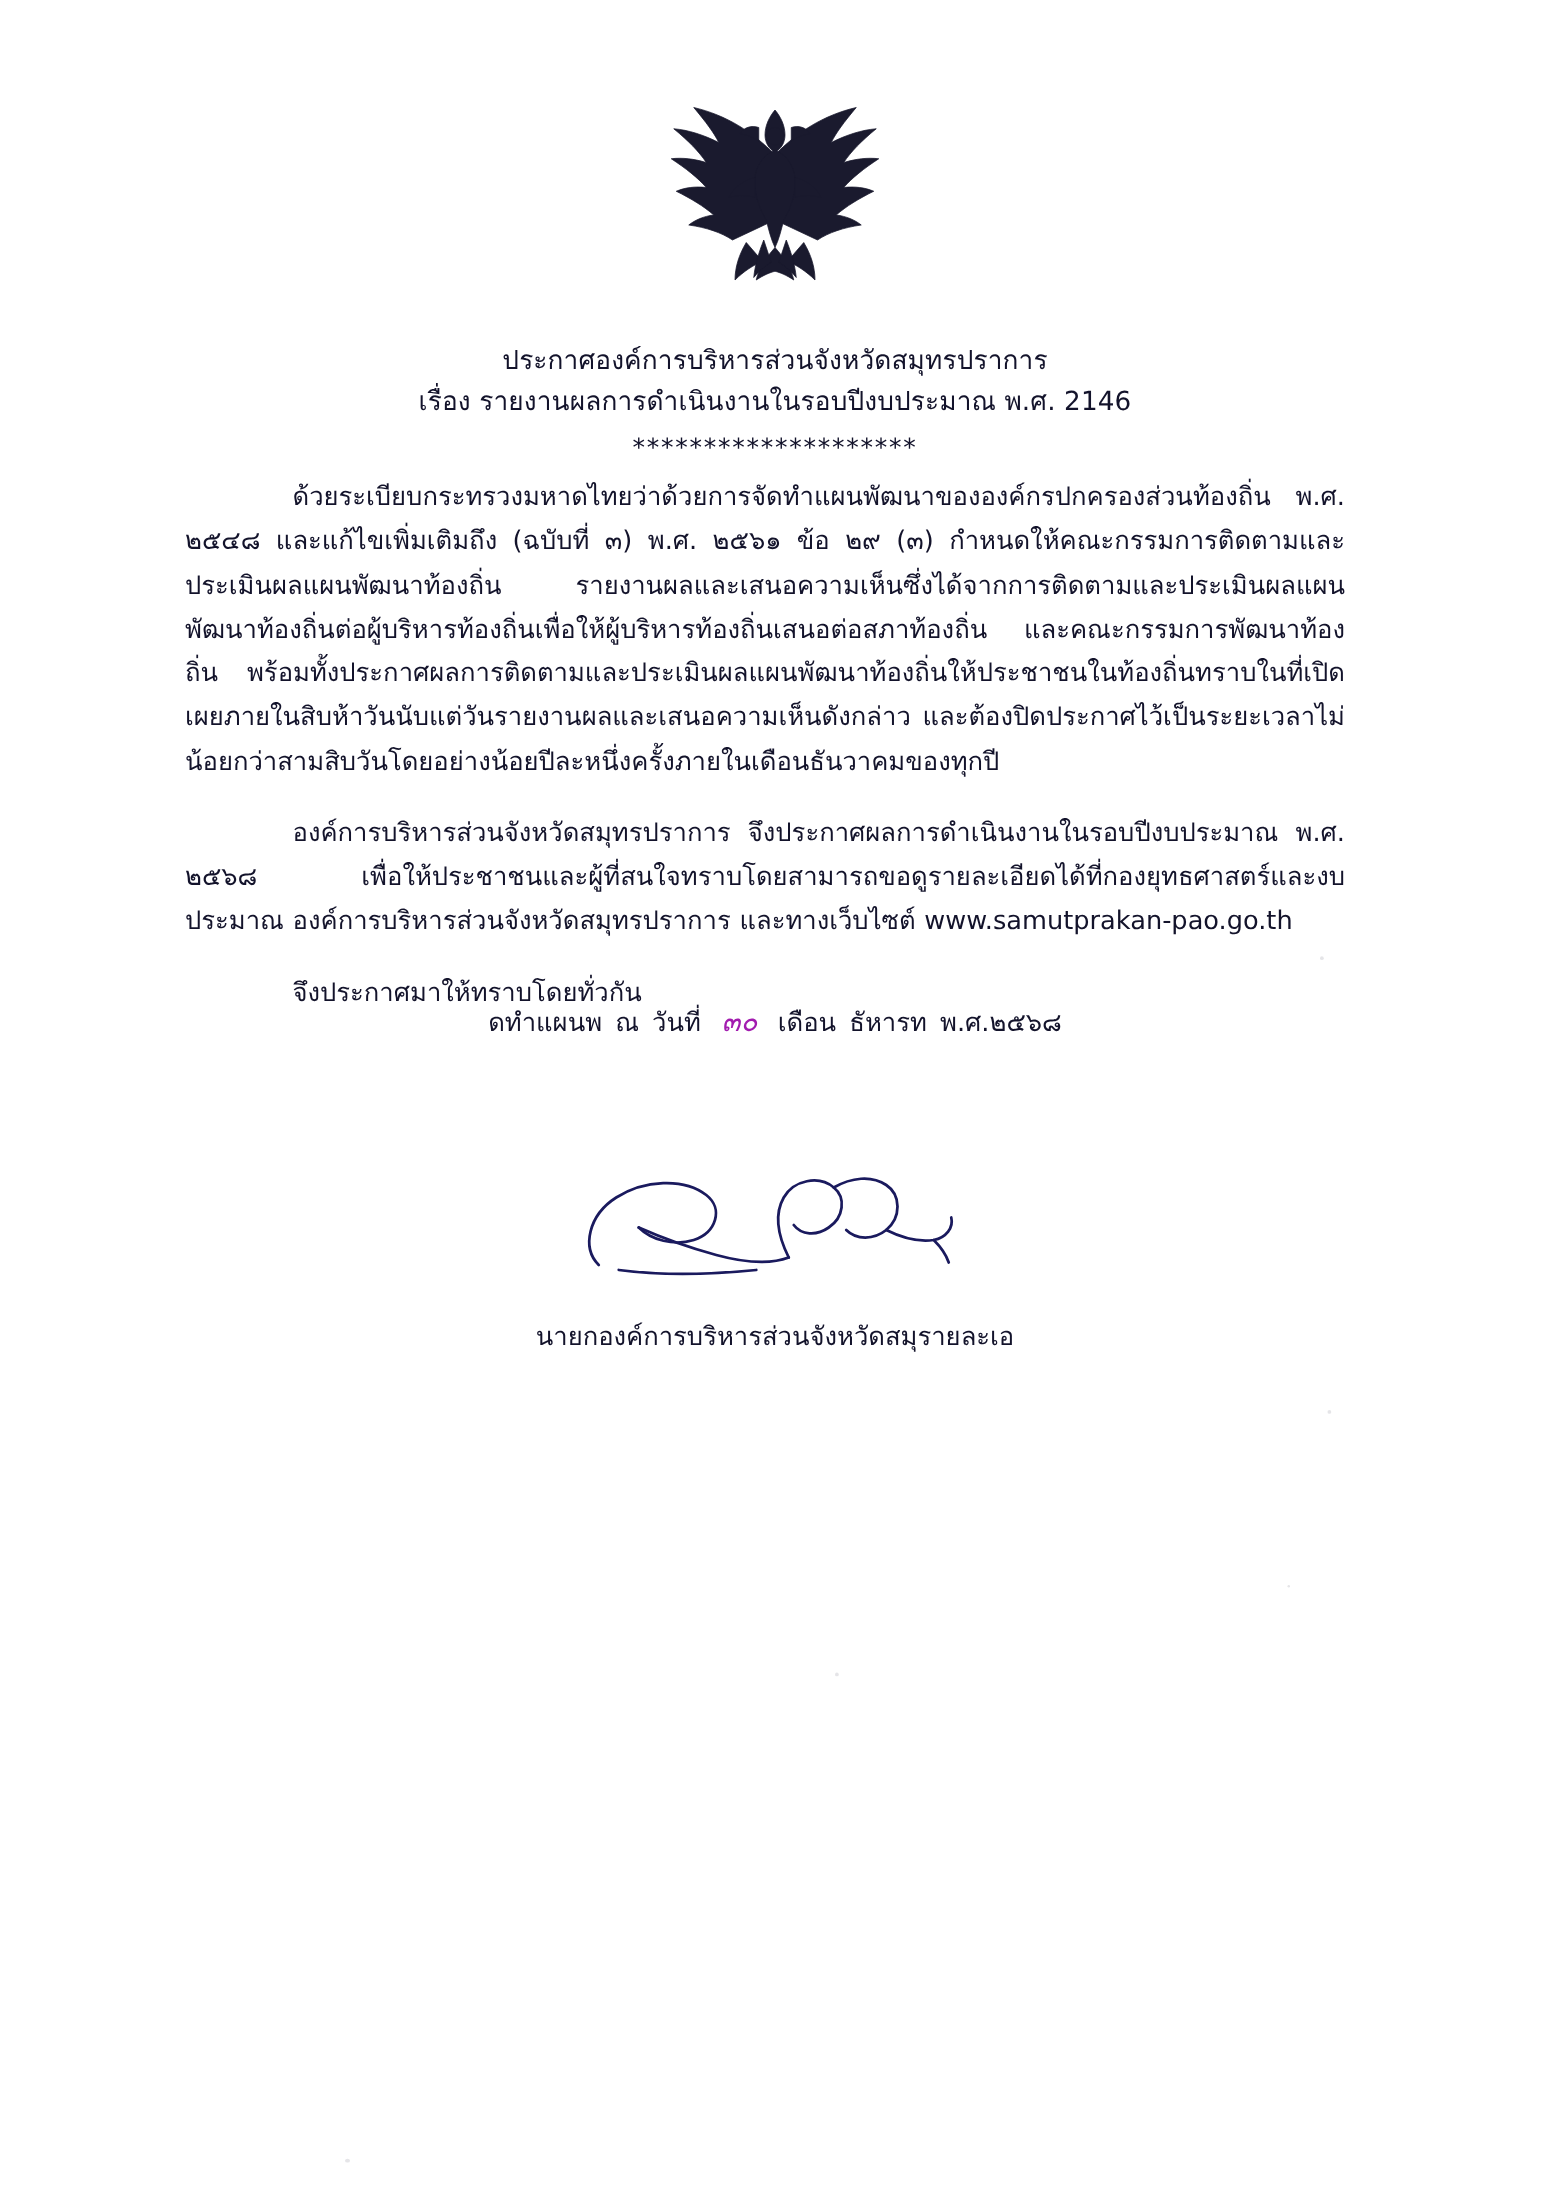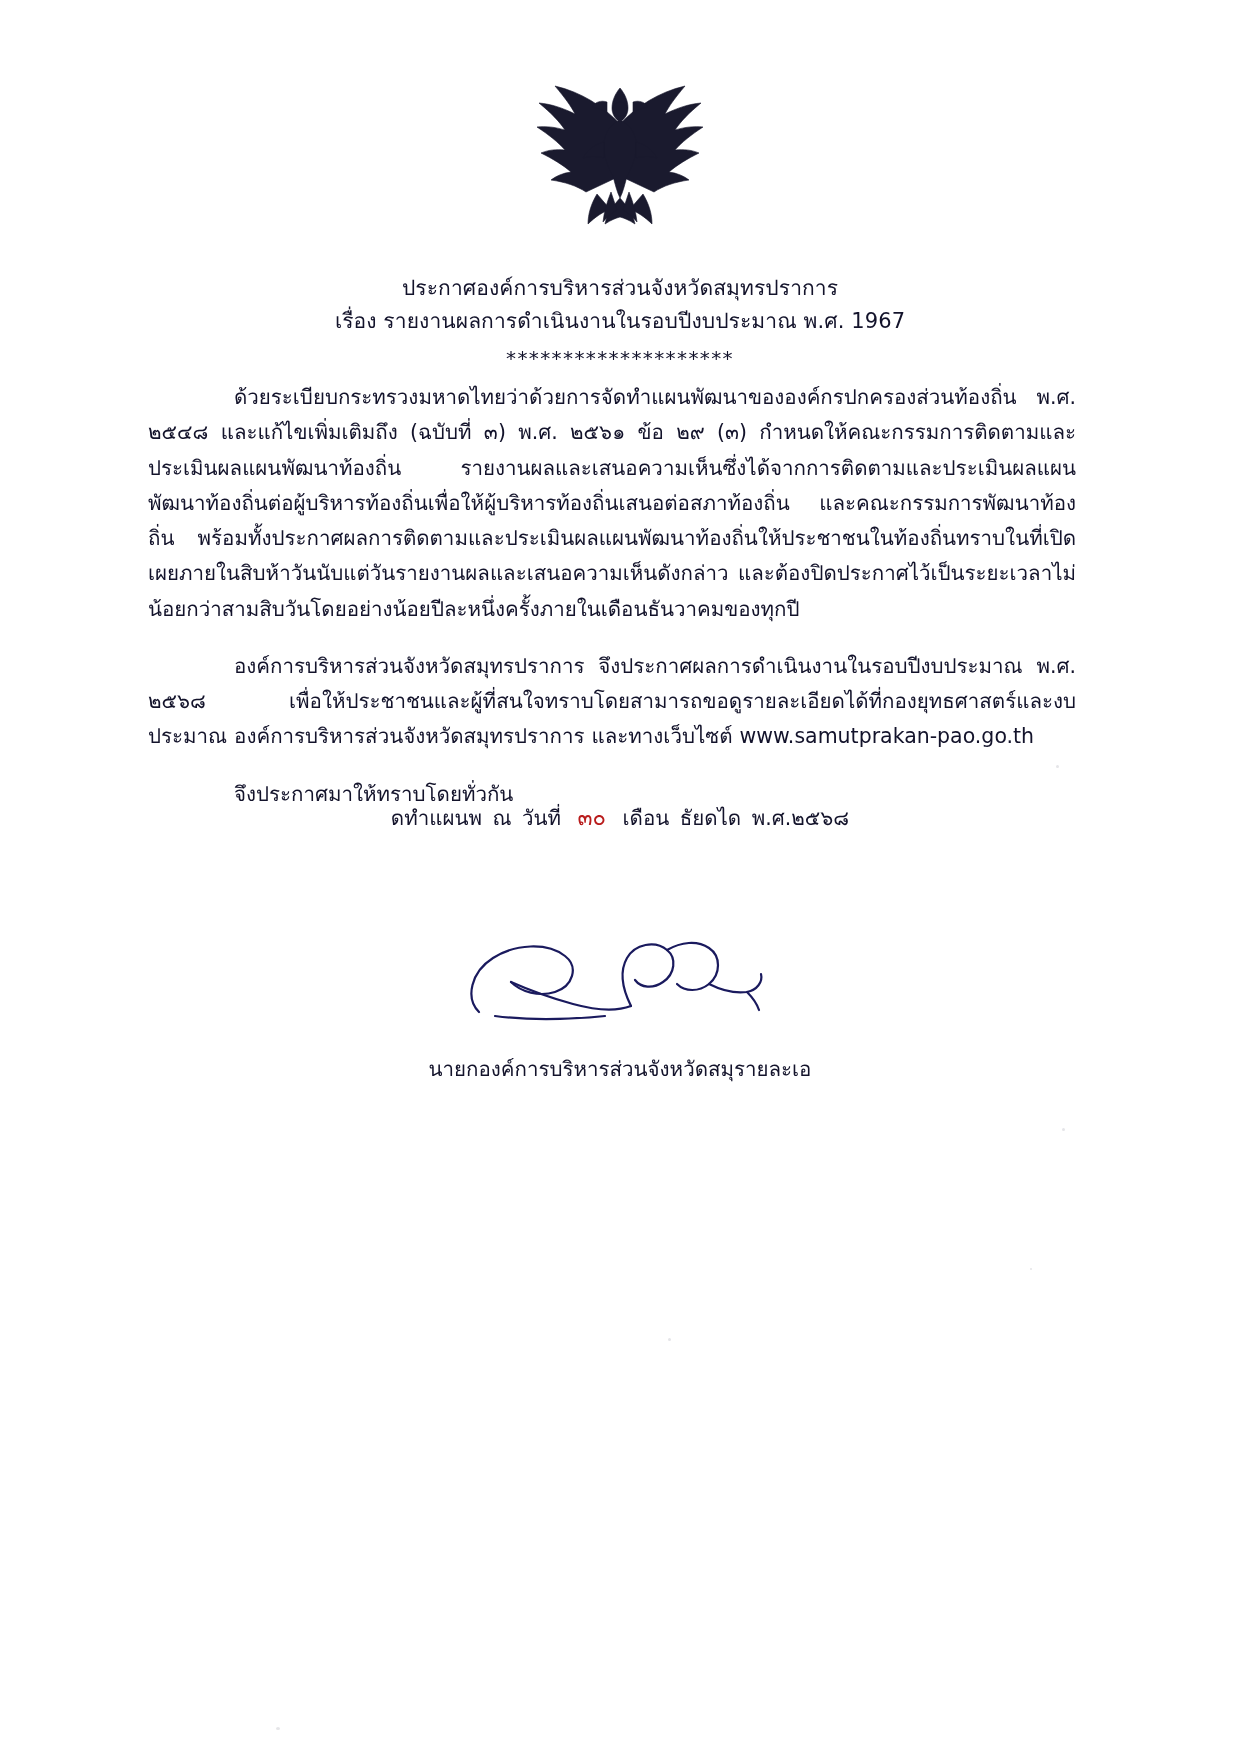--- a/index.html
+++ b/index.html
@@ -84,24 +84,25 @@
     position: absolute;
     top: 800px;
     left: 0;
     width: 100%;
     text-align: center;
     font-size: 20.5px;
     color: #13132b;
     word-spacing: 4px;
   }
   .date-line .handwritten-day {
-    color: #b91c1c;
+    color: #a21caf;
     font-family: "DejaVu Sans", sans-serif;
     font-size: 22px;
     padding: 0 6px;
+    font-style: italic;
   }
 
   
   .signature-area {
     position: absolute;
     top: 920px;
     left: 0;
     width: 100%;
     text-align: center;
   }
@@ -158,34 +159,34 @@
         <path d="M118 122 C124 132 127 142 127 152 C120 145 112 140 105 137 Z"></path>
 
         <path d="M86 120 C82 130 79 140 78 150 C83 144 88 140 92 138 Z"></path>
         <path d="M104 120 C108 130 111 140 112 150 C107 144 102 140 98 138 Z"></path>
       </g>
     </svg>
   </div>
 
   <div class="header">
     <div class="line">ประกาศองค์การบริหารส่วนจังหวัดสมุทรปราการ</div>
-    <div class="line">เรื่อง  รายงานผลการดำเนินงานในรอบปีงบประมาณ พ.ศ. 1967</div>
+    <div class="line">เรื่อง  รายงานผลการดำเนินงานในรอบปีงบประมาณ พ.ศ. 2146</div>
     <div class="stars">********************</div>
   </div>
 
   <div class="body-text">
     <p class="para indent">ด้วยระเบียบกระทรวงมหาดไทยว่าด้วยการจัดทำแผนพัฒนาขององค์กรปกครองส่วนท้องถิ่น พ.ศ. ๒๕๔๘ และแก้ไขเพิ่มเติมถึง (ฉบับที่ ๓) พ.ศ. ๒๕๖๑ ข้อ ๒๙ (๓) กำหนดให้คณะกรรมการติดตามและประเมินผลแผนพัฒนาท้องถิ่น รายงานผลและเสนอความเห็นซึ่งได้จากการติดตามและประเมินผลแผนพัฒนาท้องถิ่นต่อผู้บริหารท้องถิ่นเพื่อให้ผู้บริหารท้องถิ่นเสนอต่อสภาท้องถิ่น และคณะกรรมการพัฒนาท้องถิ่น พร้อมทั้งประกาศผลการติดตามและประเมินผลแผนพัฒนาท้องถิ่นให้ประชาชนในท้องถิ่นทราบในที่เปิดเผยภายในสิบห้าวันนับแต่วันรายงานผลและเสนอความเห็นดังกล่าว และต้องปิดประกาศไว้เป็นระยะเวลาไม่น้อยกว่าสามสิบวันโดยอย่างน้อยปีละหนึ่งครั้งภายในเดือนธันวาคมของทุกปี</p>
     <p class="para indent gap">องค์การบริหารส่วนจังหวัดสมุทรปราการ จึงประกาศผลการดำเนินงานในรอบปีงบประมาณ พ.ศ. ๒๕๖๘ เพื่อให้ประชาชนและผู้ที่สนใจทราบโดยสามารถขอดูรายละเอียดได้ที่กองยุทธศาสตร์และงบประมาณ องค์การบริหารส่วนจังหวัดสมุทรปราการ และทางเว็บไซต์ www.samutprakan-pao.go.th</p>
     <p class="para nojust gap" style="text-indent:86px">จึงประกาศมาให้ทราบโดยทั่วกัน</p>
   </div>
 
   <div class="date-line">
     <span>ดทำแผนพ  ณ  วันที่</span>
     <span class="handwritten-day">๓๐</span>
-    <span>เดือน  ธัยดได</span>
+    <span>เดือน  ธัหารท</span>
     <span>พ.ศ.๒๕๖๘</span>
   </div>
 
   <div class="signature-area">
     <svg class="sig-svg" viewBox="0 0 330 120" aria-hidden="true">
       <g fill="none" stroke="#1a1a5e" stroke-width="2.2" stroke-linecap="round" stroke-linejoin="round">
         <path d="M24 92 C10 78 16 52 38 38 C60 24 92 22 110 36 C124 47 118 66 100 72 C84 77 66 72 56 62"></path>
         <path d="M56 62 C74 70 96 78 118 84 C140 90 160 92 176 86"></path>
         <path d="M176 86 C168 70 164 52 172 38 C180 24 200 20 212 30 C222 38 220 54 208 62 C198 69 186 68 180 60"></path>
         <path d="M212 30 C226 22 242 20 254 28 C266 36 266 54 254 64 C244 72 230 72 222 64"></path>

